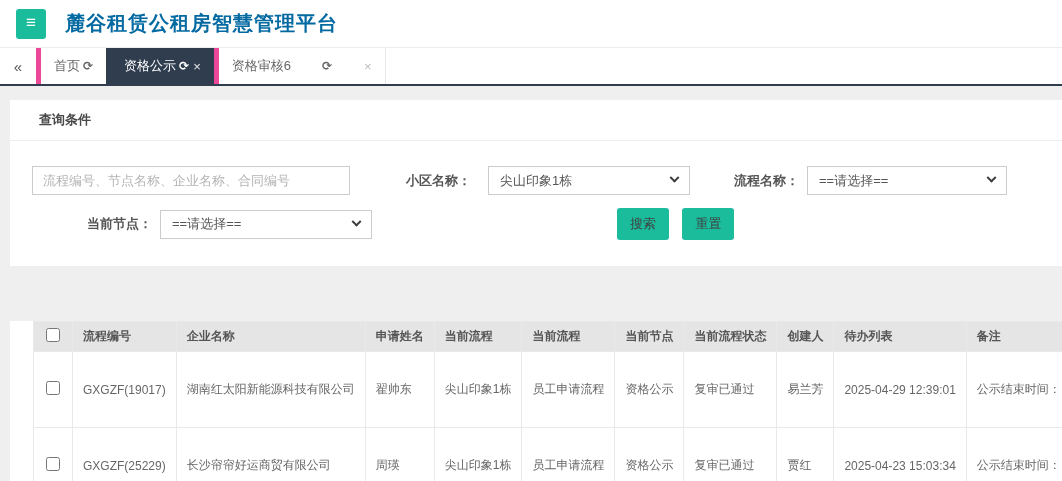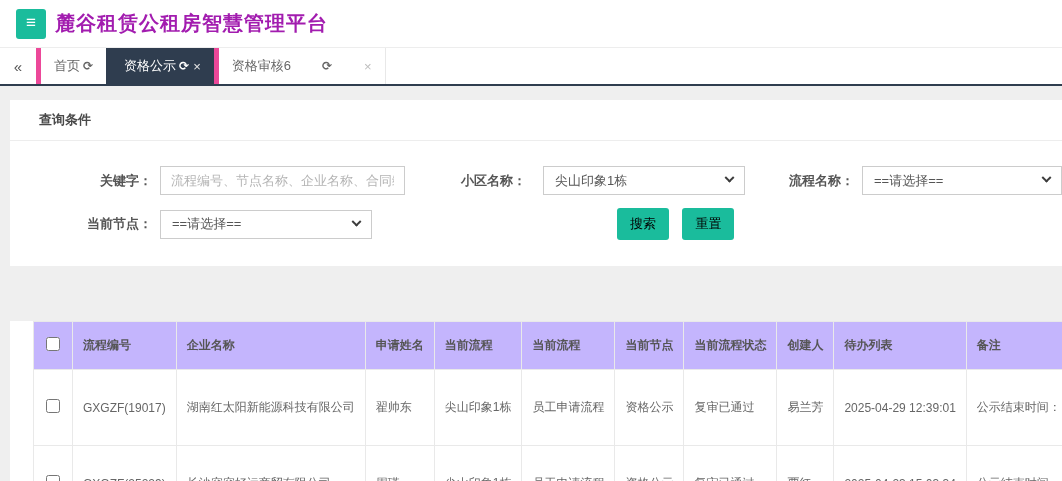--- a/index.html
+++ b/index.html
@@ -4,21 +4,21 @@
 <style>
   * { margin:0; padding:0; box-sizing:border-box; }
   html,body { width:1062px; height:481px; overflow:hidden; background:#efefef;
     font-family:"Liberation Sans","DejaVu Sans",sans-serif; }
 
   
   .app-header { height:48px; background:#fff; display:flex; align-items:center;
     padding-left:16px; border-bottom:1px solid #ededed; }
   .menu-btn { width:30px; height:30px; background:#1abc9c; border-radius:3px;
     color:#fff; font-size:17px; line-height:28px; text-align:center; cursor:pointer; }
-  .app-title { margin-left:9px; font-size:20px; font-weight:bold; color:#a21caf; letter-spacing:1px; }
+  .app-title { margin-left:19px; font-size:20px; font-weight:bold; color:#0369a1; letter-spacing:1px; }
 
   
   .tabbar { height:38px; background:#fff; display:flex; align-items:stretch;
     border-bottom:2px solid #2f3d4f; }
   .collapse-btn { width:36px; display:flex; align-items:center; justify-content:center;
     color:#555; font-size:15px; cursor:pointer; }
   .tab { display:flex; align-items:center; gap:3px; padding:0 13px; font-size:13px;
     color:#666; border-left:5px solid #ec4899; cursor:pointer; }
   .tab:last-of-type { border-right:1px solid #e8e8e8;gap:31px; }
   .tab .refresh { font-size:12px; font-weight:bold; }
@@ -39,30 +39,30 @@
     font-weight:bold; color:#555; margin-right:8px; }
   .inline-label { flex-shrink:0; text-align:right; font-size:13px; font-weight:bold; color:#555; }
   .text-input { width:318px; height:29px; border:1px solid #ccc; padding:0 10px;
     font-size:13px; color:#555; outline:none; font-family:inherit; }
   .text-input::placeholder { color:#b4b4b4; }
   .sel { height:29px; background:#fff; border:1px solid #ccc; display:flex;
     align-items:center; justify-content:space-between; padding:0 11px; font-size:13px;
     color:#555; cursor:pointer; flex-shrink:0; }
   .chev { width:7px; height:7px; border-right:2px solid #3c3c3c; border-bottom:2px solid #3c3c3c;
     transform:rotate(45deg) translate(-2px,-2px); flex-shrink:0; margin-left:10px; }
-  .btn { background:#1abc9c; color:#000000; border:none; border-radius:3px; font-size:13px;
+  .btn { background:#1abc9c; color:#404040; border:none; border-radius:3px; font-size:13px;
     padding:7px 13px; cursor:pointer; font-family:inherit; }
   .btn + .btn { margin-left:9px; }
   .btn-group { margin-left:245px; }
 
   
   .table-wrap { margin:55px 0 0 23px; overflow:hidden; }
   table { border-collapse:collapse; min-width:1100px; font-size:12px; white-space:nowrap; }
   th, td { border:1px solid #e9e9e9; text-align:left; overflow:hidden; }
-  th { background:#c4b5fd; color:#555; font-weight:bold; padding:15px 10px; }
+  th { background:#e5e5e5; color:#555; font-weight:bold; padding:6px 10px; }
   td { color:#666; padding:29px 10px; }
   .col-check { width:42px; text-align:center; padding-left:12px; padding-right:12px; }
   .cb { width:14px; height:14px; cursor:pointer; accent-color:#1abc9c; }
   .w-pno { min-width:95px; } .w-comp { min-width:185px; } .w-appl { min-width:62px; }
   .w-comm { min-width:68px; } .w-proc { min-width:78px; } .w-node { min-width:66px; }
   .w-stat { min-width:74px; } .w-crea { min-width:46px; } .w-time { min-width:112px; }
   .w-rem  { min-width:235px; }
 </style>
 </head>
 <body>
@@ -91,21 +91,20 @@
     <span class="refresh">⟳</span>
     <span class="close">×</span>
   </div>
 </div>
 
 <div class="panel">
   <div class="panel-heading">查询条件</div>
 
   <div class="query-form">
     <div class="form-row">
-      <div class="form-label">关键字：</div>
       <input class="text-input" type="text" placeholder="流程编号、节点名称、企业名称、合同编号" style="">
       <div class="inline-label" style="margin-left:56px;">小区名称：</div>
       <div class="sel" style="width:202px; margin-left:17px;">
         <span>尖山印象1栋</span>
         <span class="chev"></span>
       </div>
       <div class="inline-label" style="margin-left:44px;">流程名称：</div>
       <div class="sel" style="width:200px; margin-left:8px;">
         <span>==请选择==</span>
         <span class="chev"></span>

